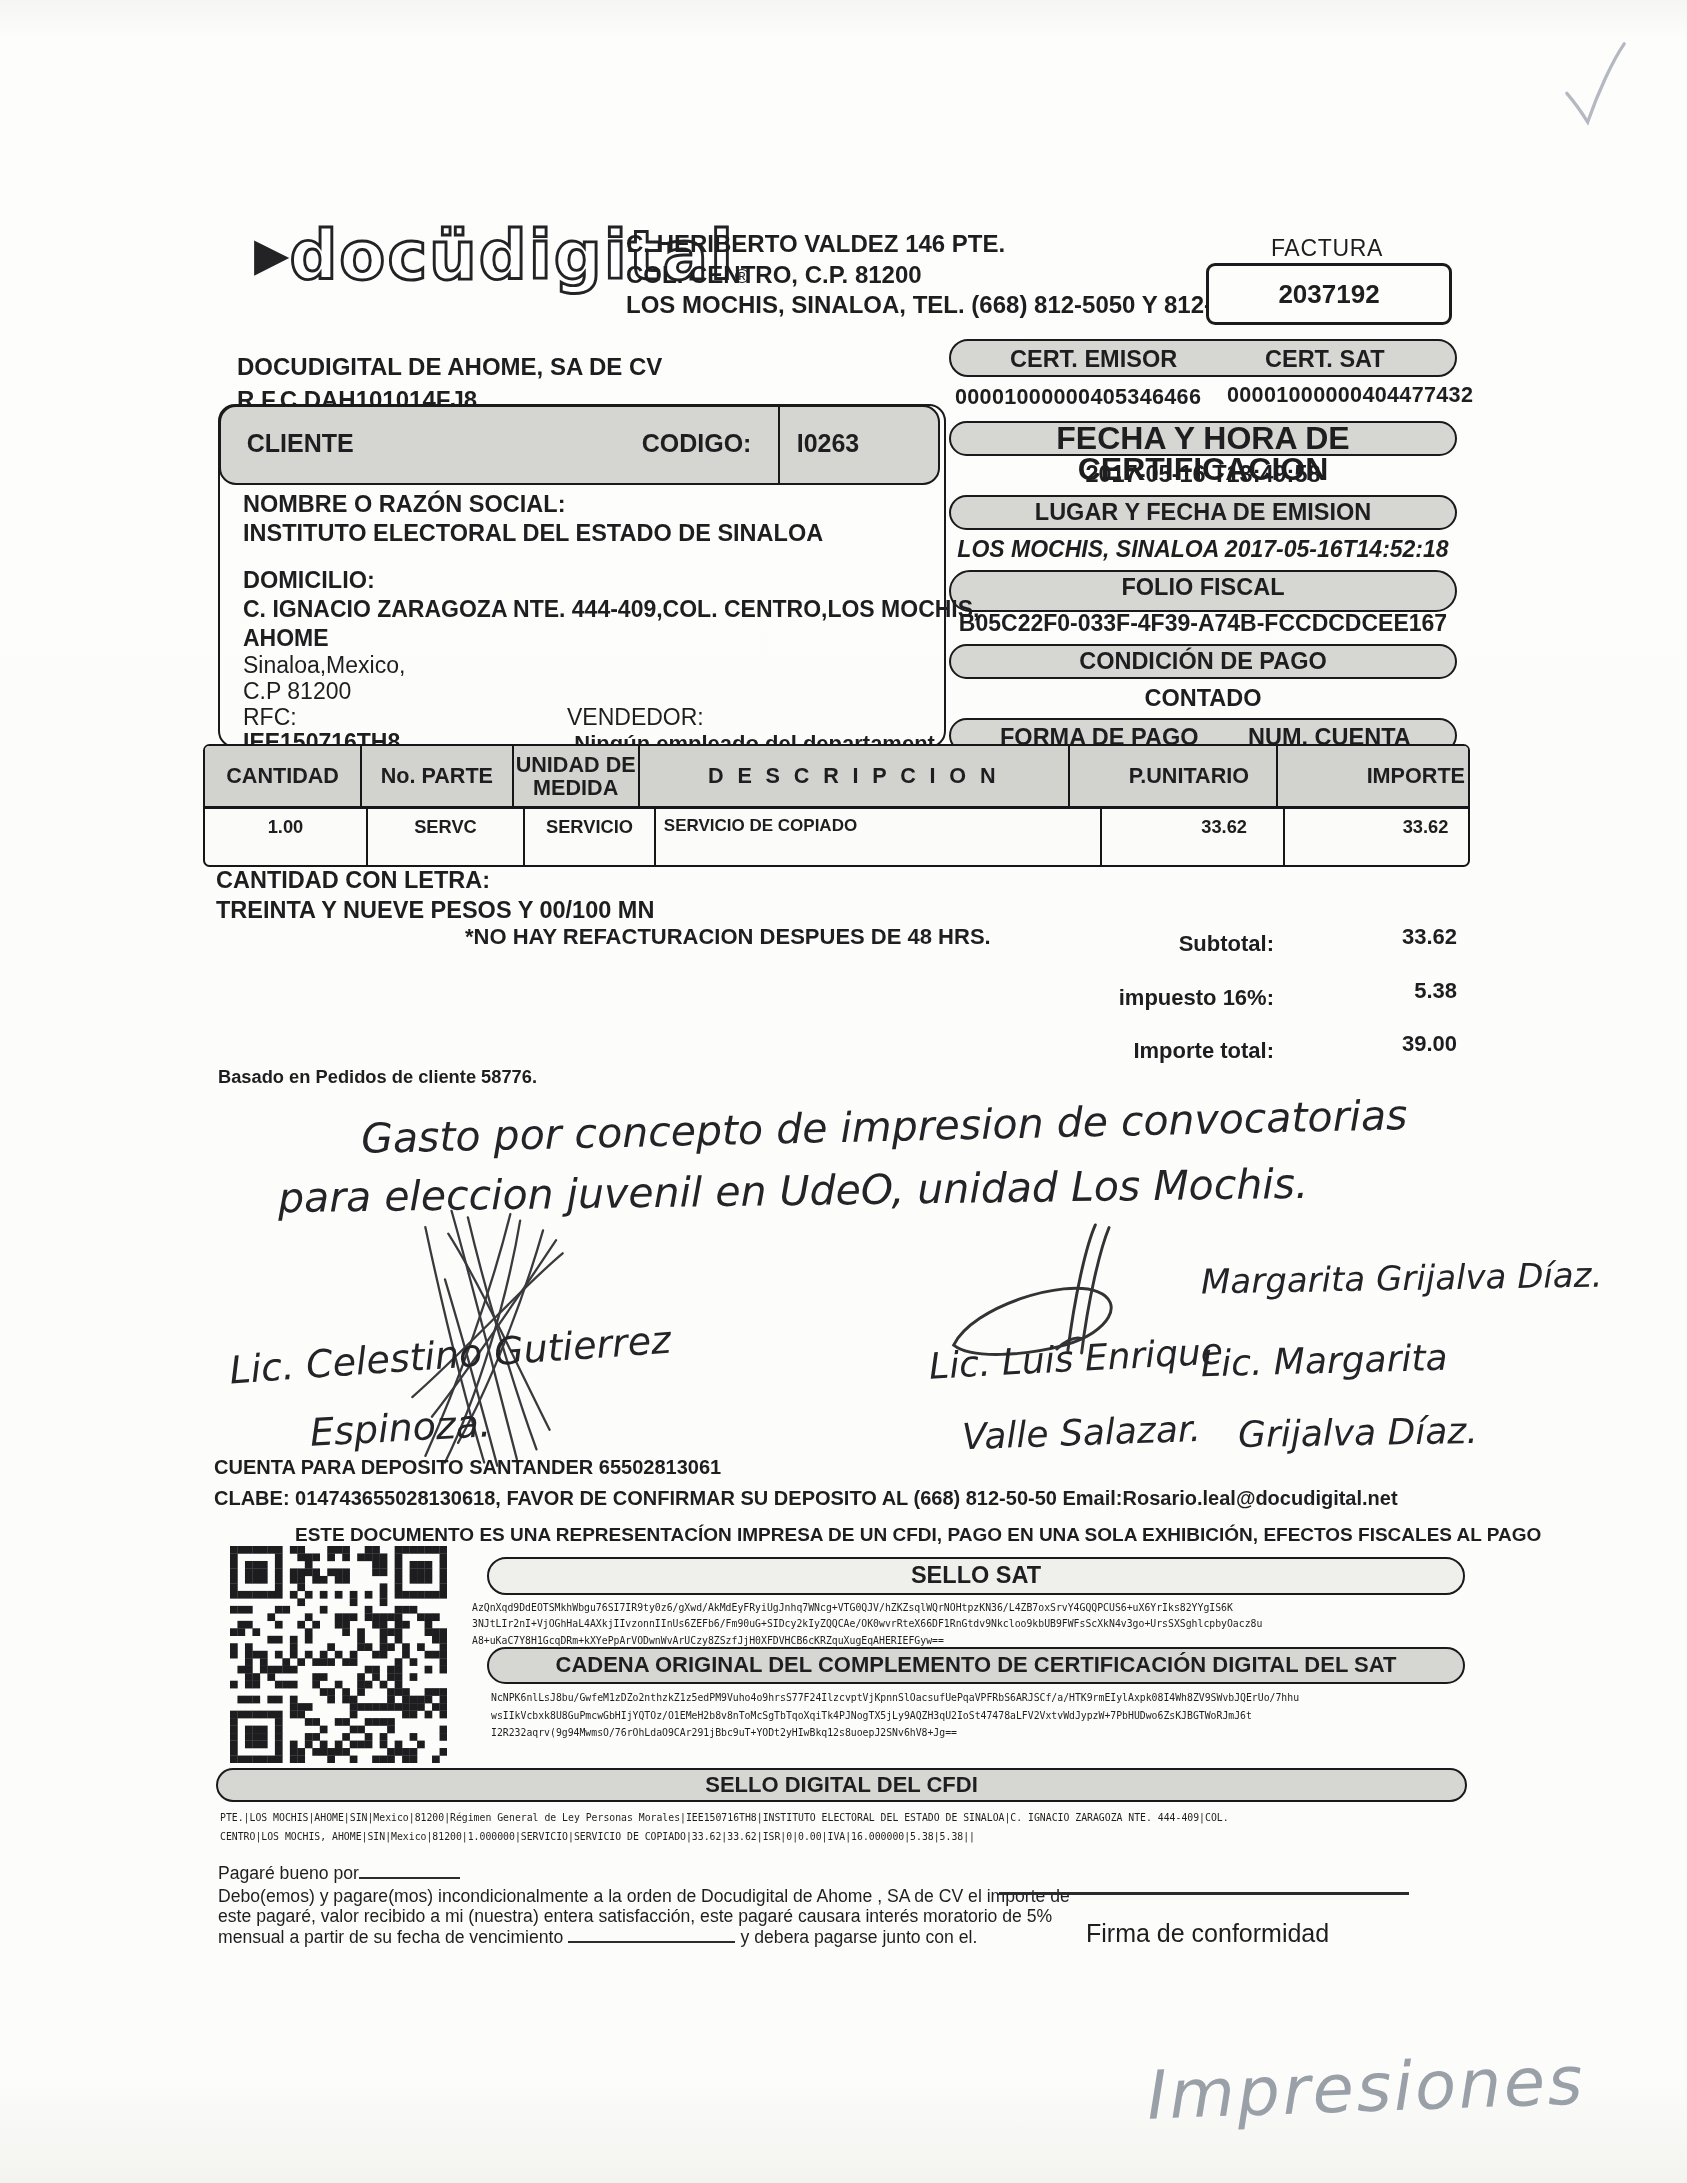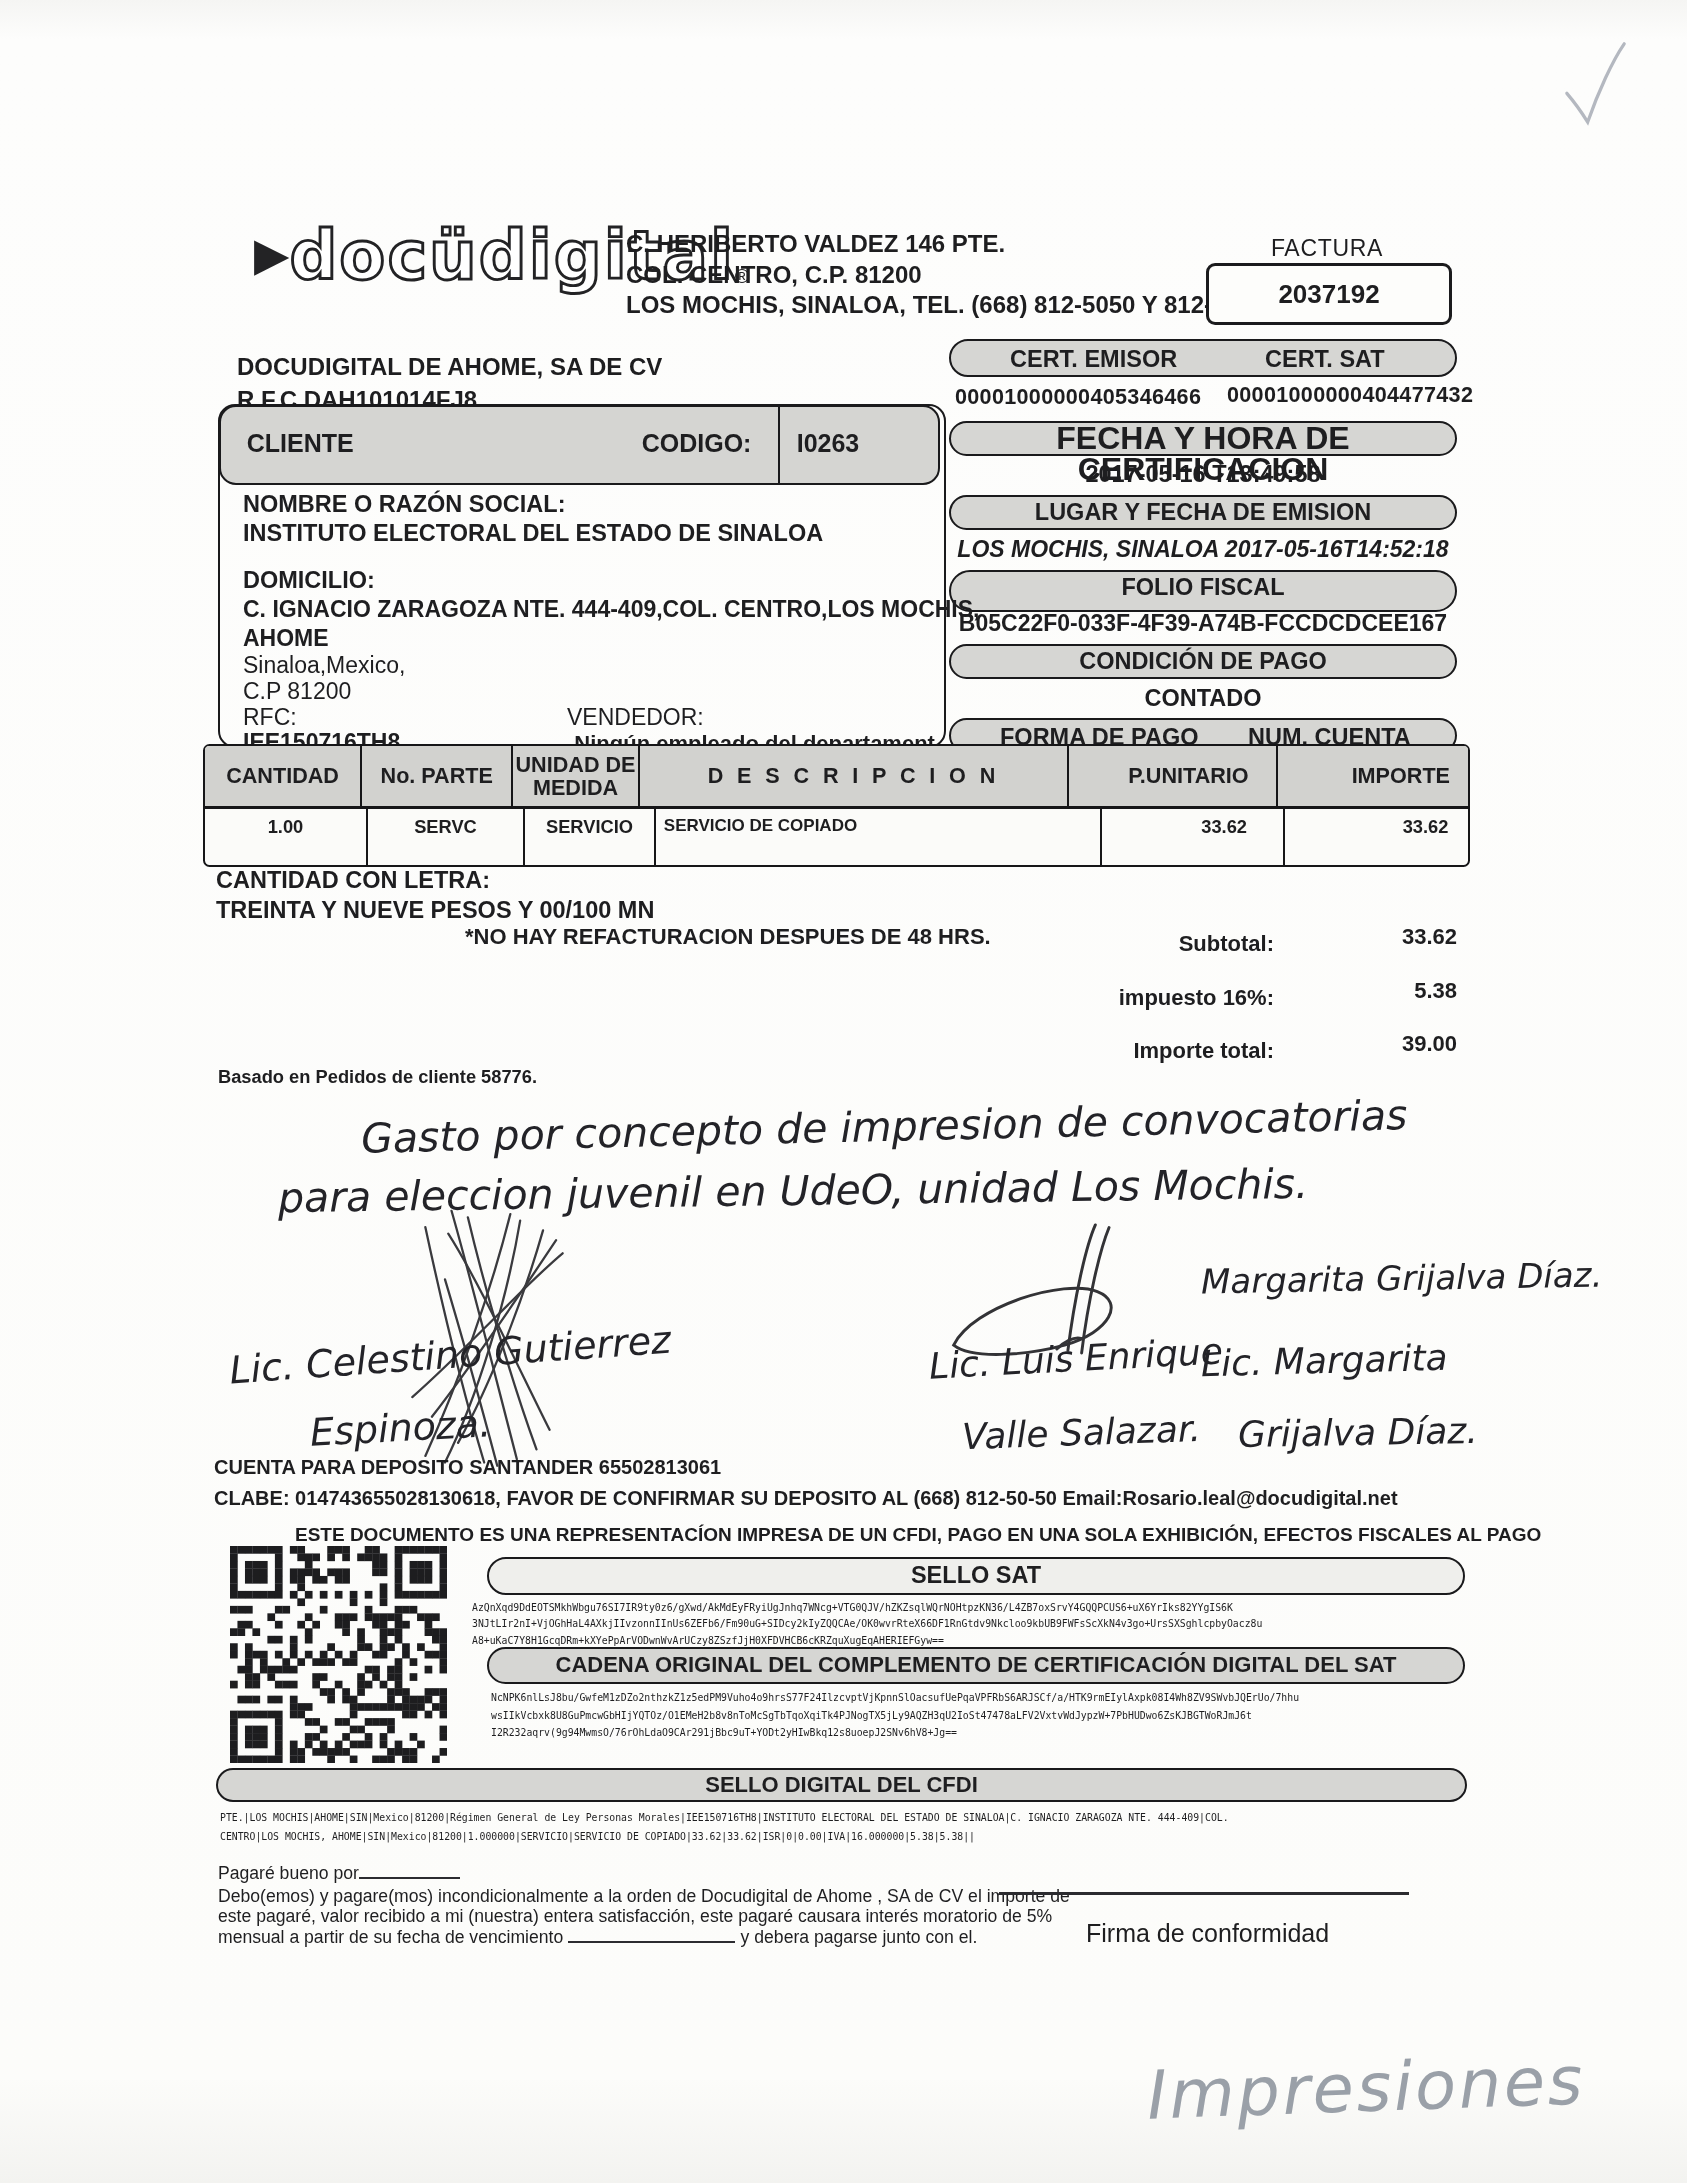--- a/index.html
+++ b/index.html
@@ -103,21 +103,21 @@
   <div class="abs" style="left:567px;top:704px;font-size:23px;">VENDEDOR:</div>
   <div class="abs b" style="left:567px;top:731px;font-size:22px;">-Ningún empleado del departament</div>
 
   <div class="tbl">
     <div class="hrow">
       <div class="cell" style="width:163px;">CANTIDAD</div>
       <div class="cell" style="width:157px;">No. PARTE</div>
       <div class="cell" style="width:131px;">UNIDAD DE MEDIDA</div>
       <div class="cell" style="width:446px;letter-spacing:3.9px;">D E S C R I P C I O N</div>
       <div class="cell" style="width:183px;margin-left:32px;">P.UNITARIO</div>
-      <div class="cell" style="width:197px;justify-content:flex-end;padding-right:18px;">IMPORTE</div>
+      <div class="cell" style="width:197px;justify-content:flex-end;padding-right:3px;">IMPORTE</div>
     </div>
     <div class="drow">
       <div class="cell" style="width:163px;">1.00</div>
       <div class="cell" style="width:157px;">SERVC</div>
       <div class="cell" style="width:131px;">SERVICIO</div>
       <div class="cell" style="width:446px;justify-content:flex-start;padding-left:7.8px;font-size:17px;">SERVICIO DE COPIADO</div>
       <div class="cell" style="width:183px;justify-content:flex-end;padding-right:36px;">33.62</div>
       <div class="cell" style="width:183px;justify-content:flex-end;padding-right:19.6px;">33.62</div>
     </div>
   </div>

